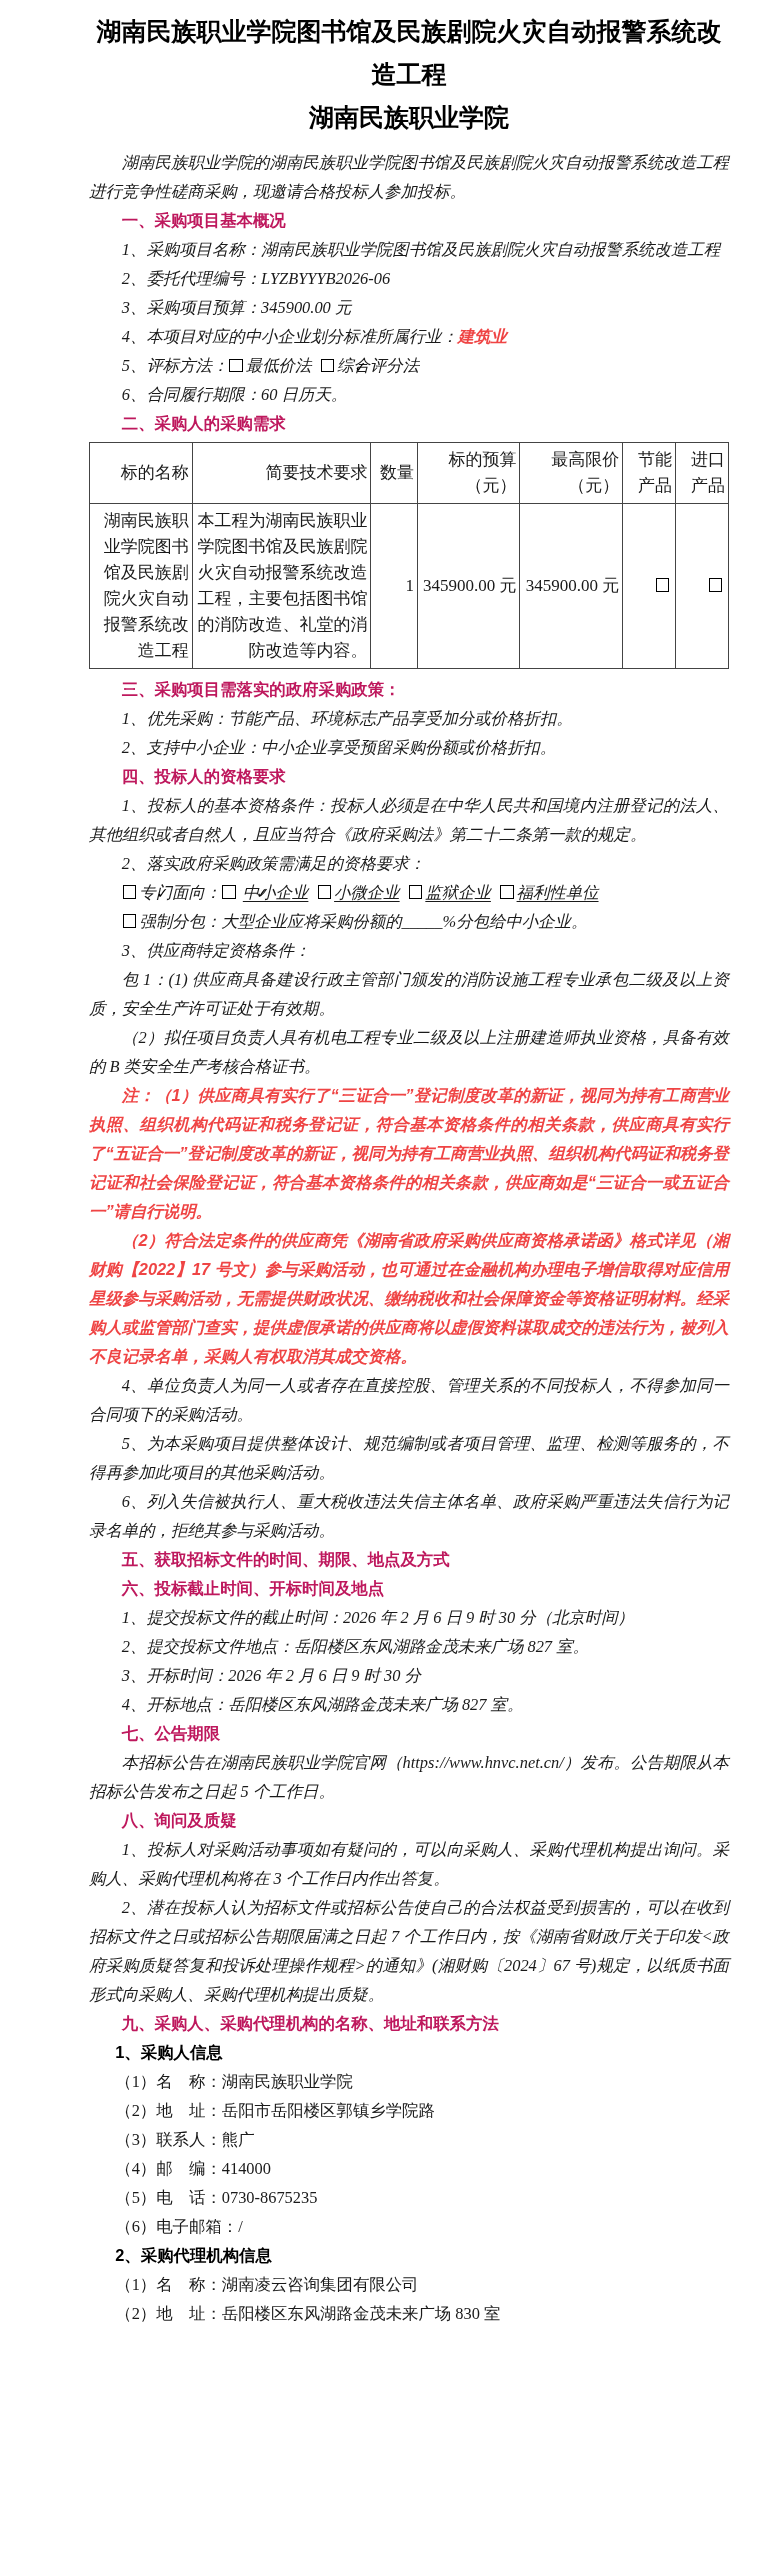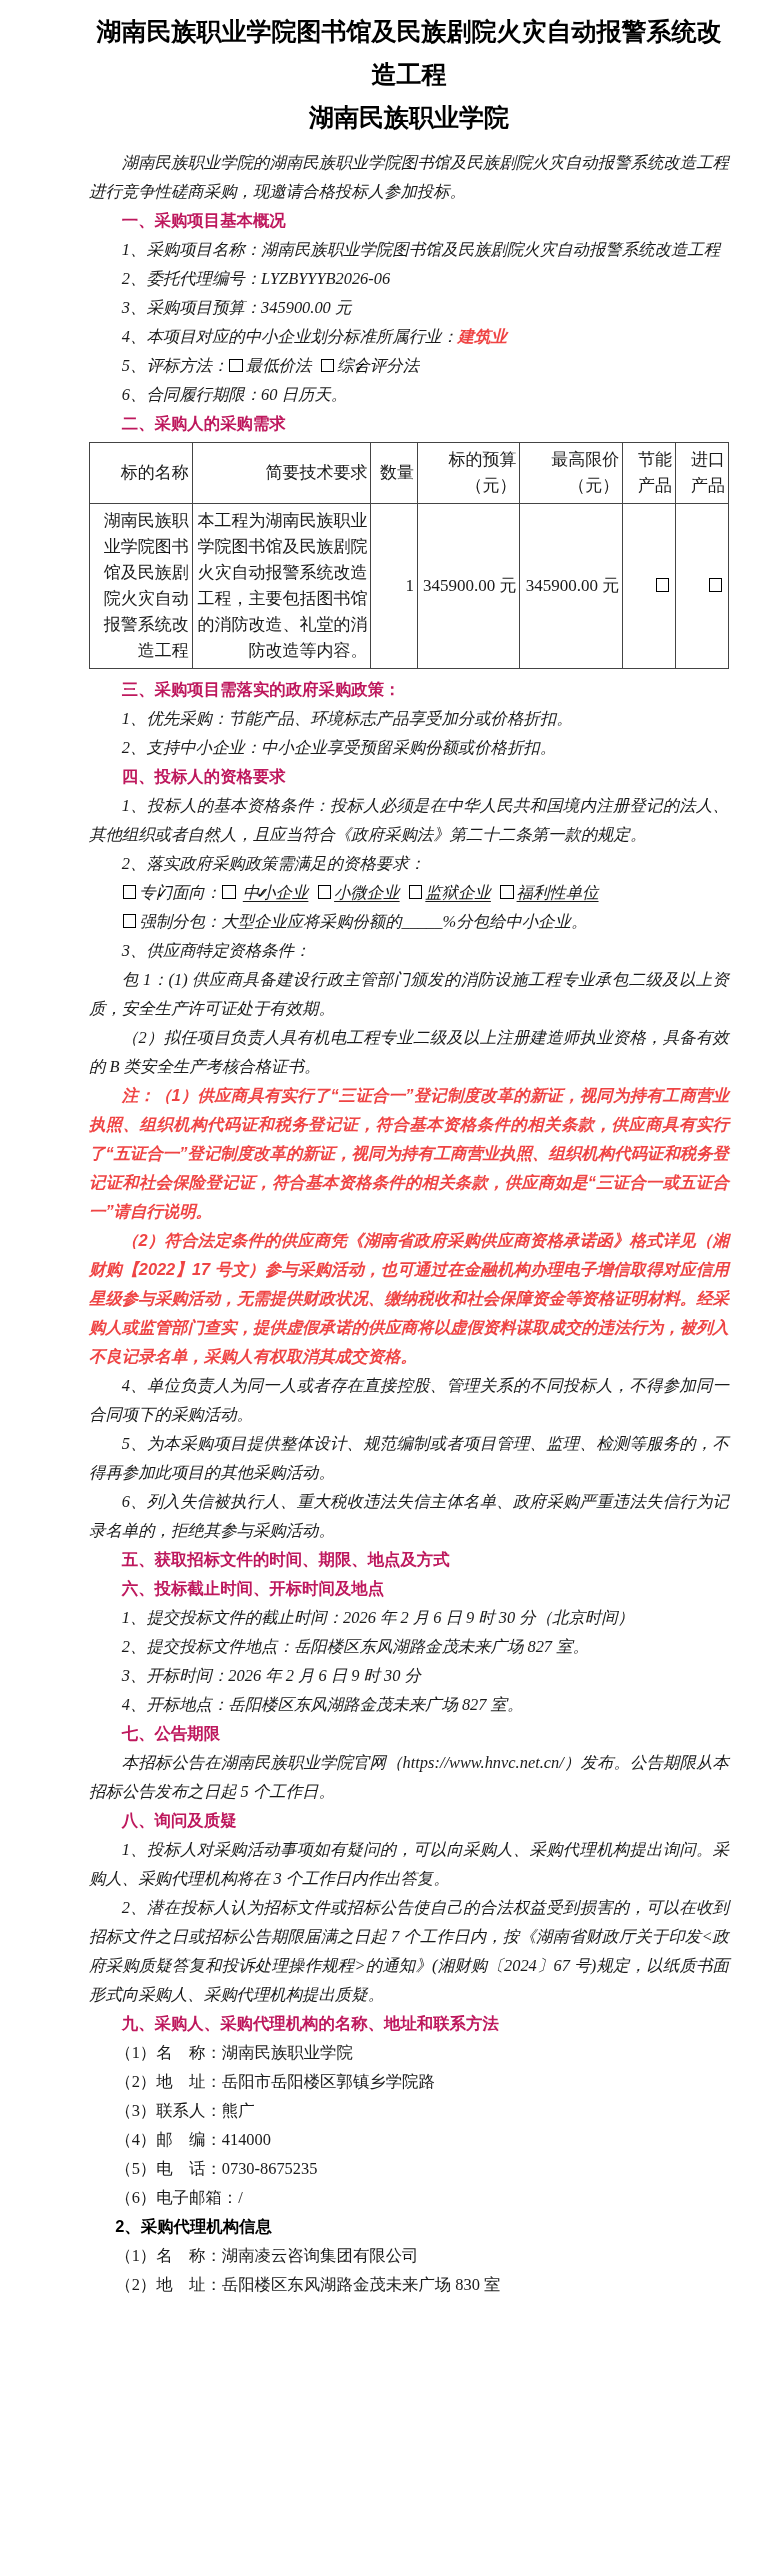--- a/index.html
+++ b/index.html
@@ -137,20 +137,21 @@
   <p class="para">4、开标地点：岳阳楼区东风湖路金茂未来广场 827 室。</p>
 
   <p class="h">七、公告期限</p>
   <p class="para">本招标公告在湖南民族职业学院官网（https://www.hnvc.net.cn/）发布。公告期限从本招标公告发布之日起 5 个工作日。</p>
 
   <p class="h">八、询问及质疑</p>
   <p class="para">1、投标人对采购活动事项如有疑问的，可以向采购人、采购代理机构提出询问。采购人、采购代理机构将在 3 个工作日内作出答复。</p>
   <p class="para">2、潜在投标人认为招标文件或招标公告使自己的合法权益受到损害的，可以在收到招标文件之日或招标公告期限届满之日起 7 个工作日内，按《湖南省财政厅关于印发&lt;政府采购质疑答复和投诉处理操作规程&gt;的通知》(湘财购〔2024〕67 号)规定，以纸质书面形式向采购人、采购代理机构提出质疑。</p>
 
   <p class="h">九、采购人、采购代理机构的名称、地址和联系方法</p>
+  <p class="sub-h">1、采购人信息</p>
   <p class="contact">（1）名　称：湖南民族职业学院</p>
   <p class="contact">（2）地　址：岳阳市岳阳楼区郭镇乡学院路</p>
   <p class="contact">（3）联系人：熊广</p>
   <p class="contact">（4）邮　编：414000</p>
   <p class="contact">（5）电　话：0730-8675235</p>
   <p class="contact">（6）电子邮箱：/</p>
   <p class="sub-h">2、采购代理机构信息</p>
   <p class="contact">（1）名　称：湖南凌云咨询集团有限公司</p>
   <p class="contact">（2）地　址：岳阳楼区东风湖路金茂未来广场 830 室</p>
 

